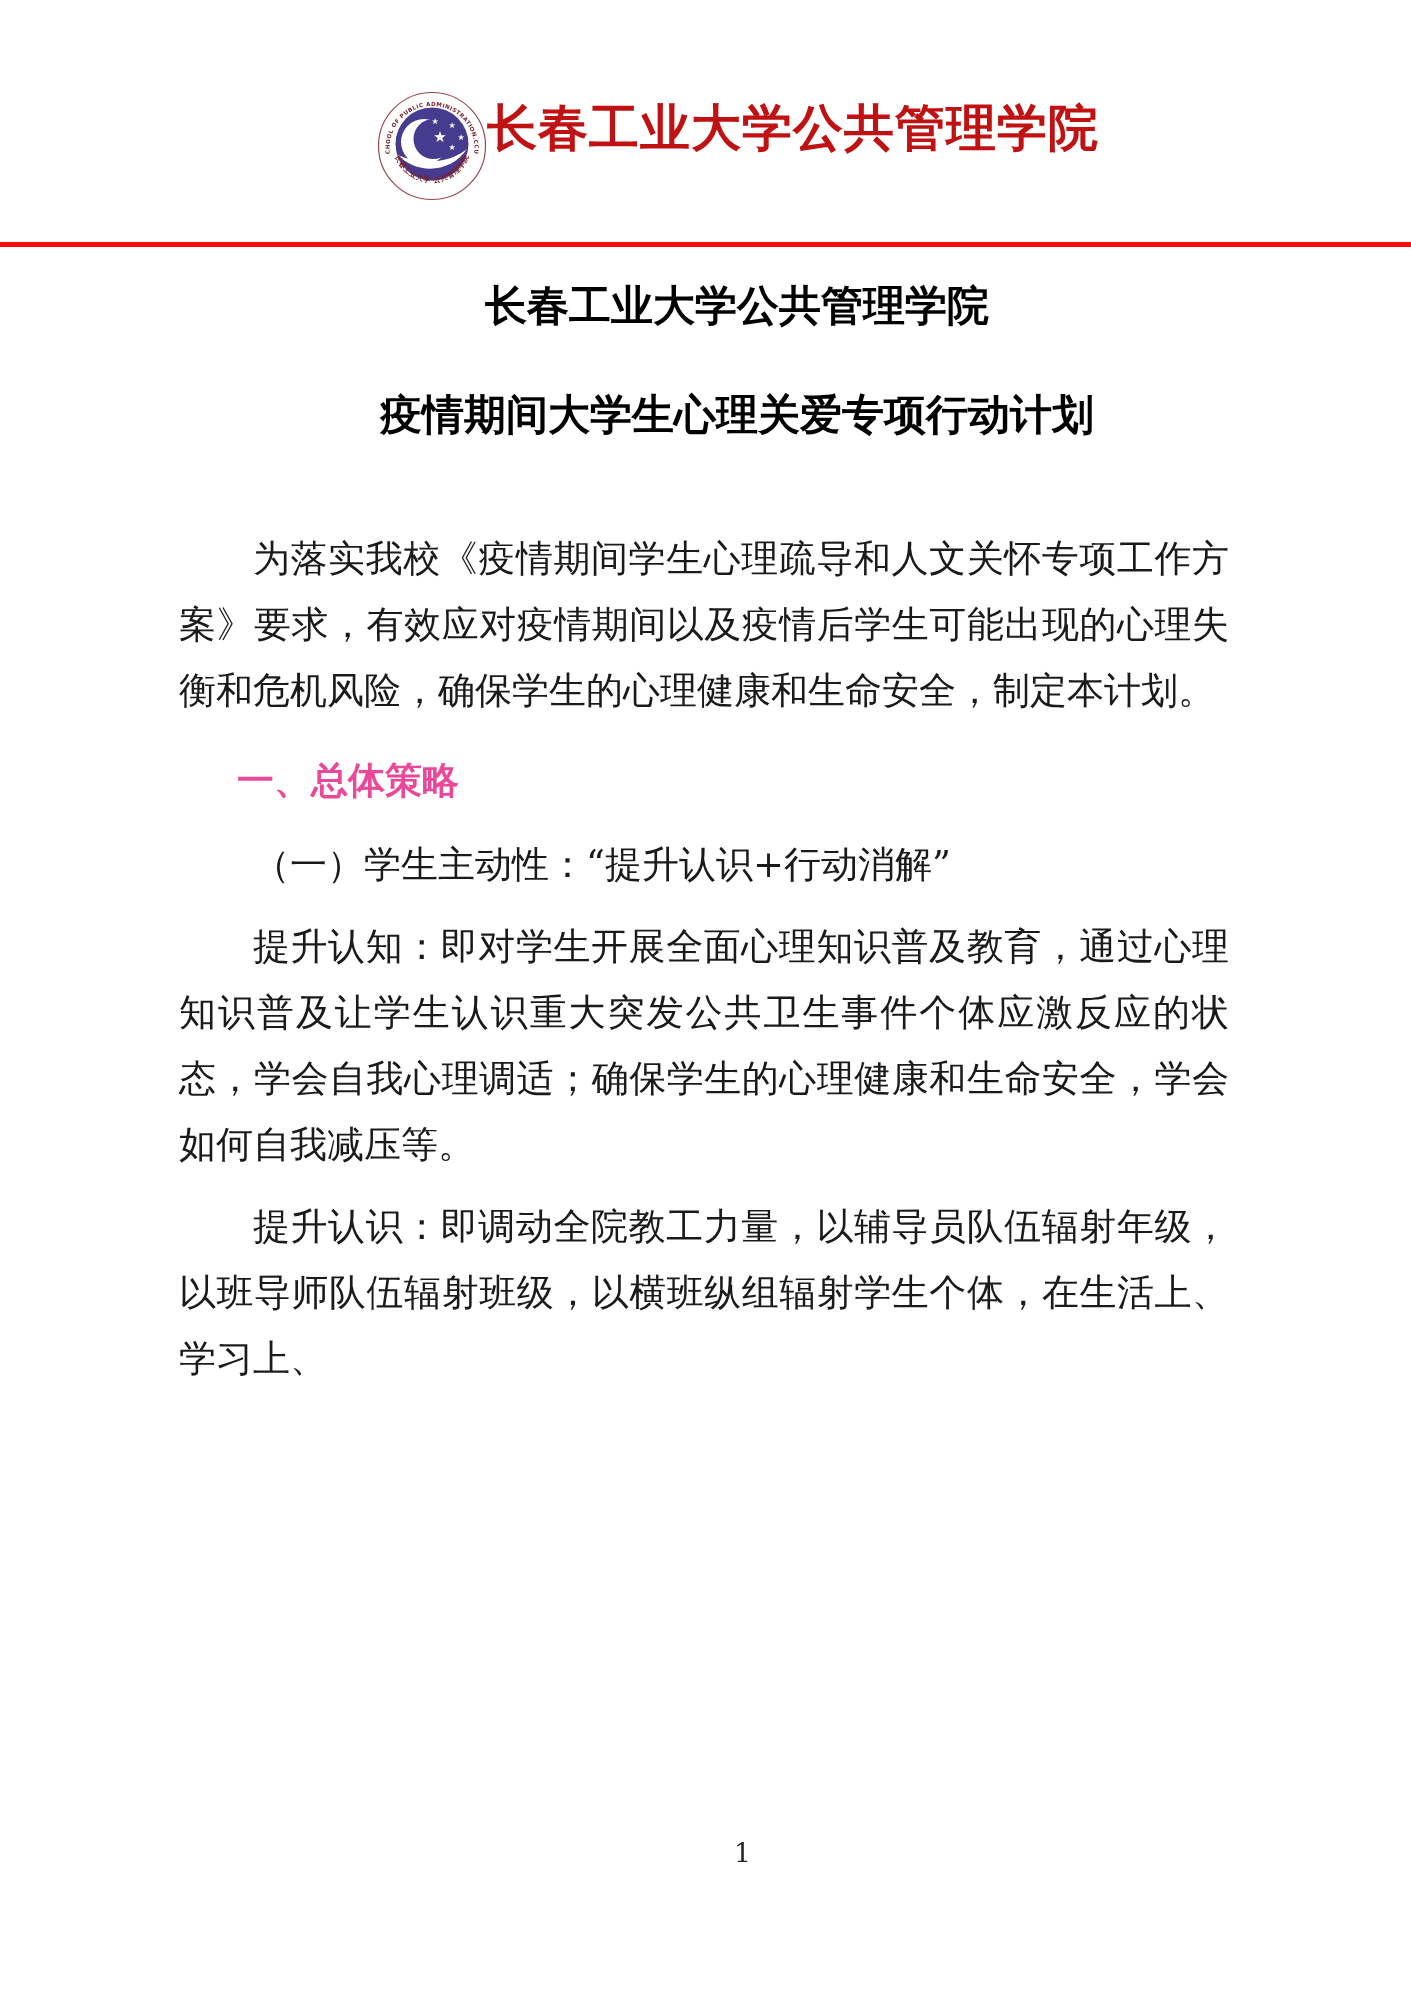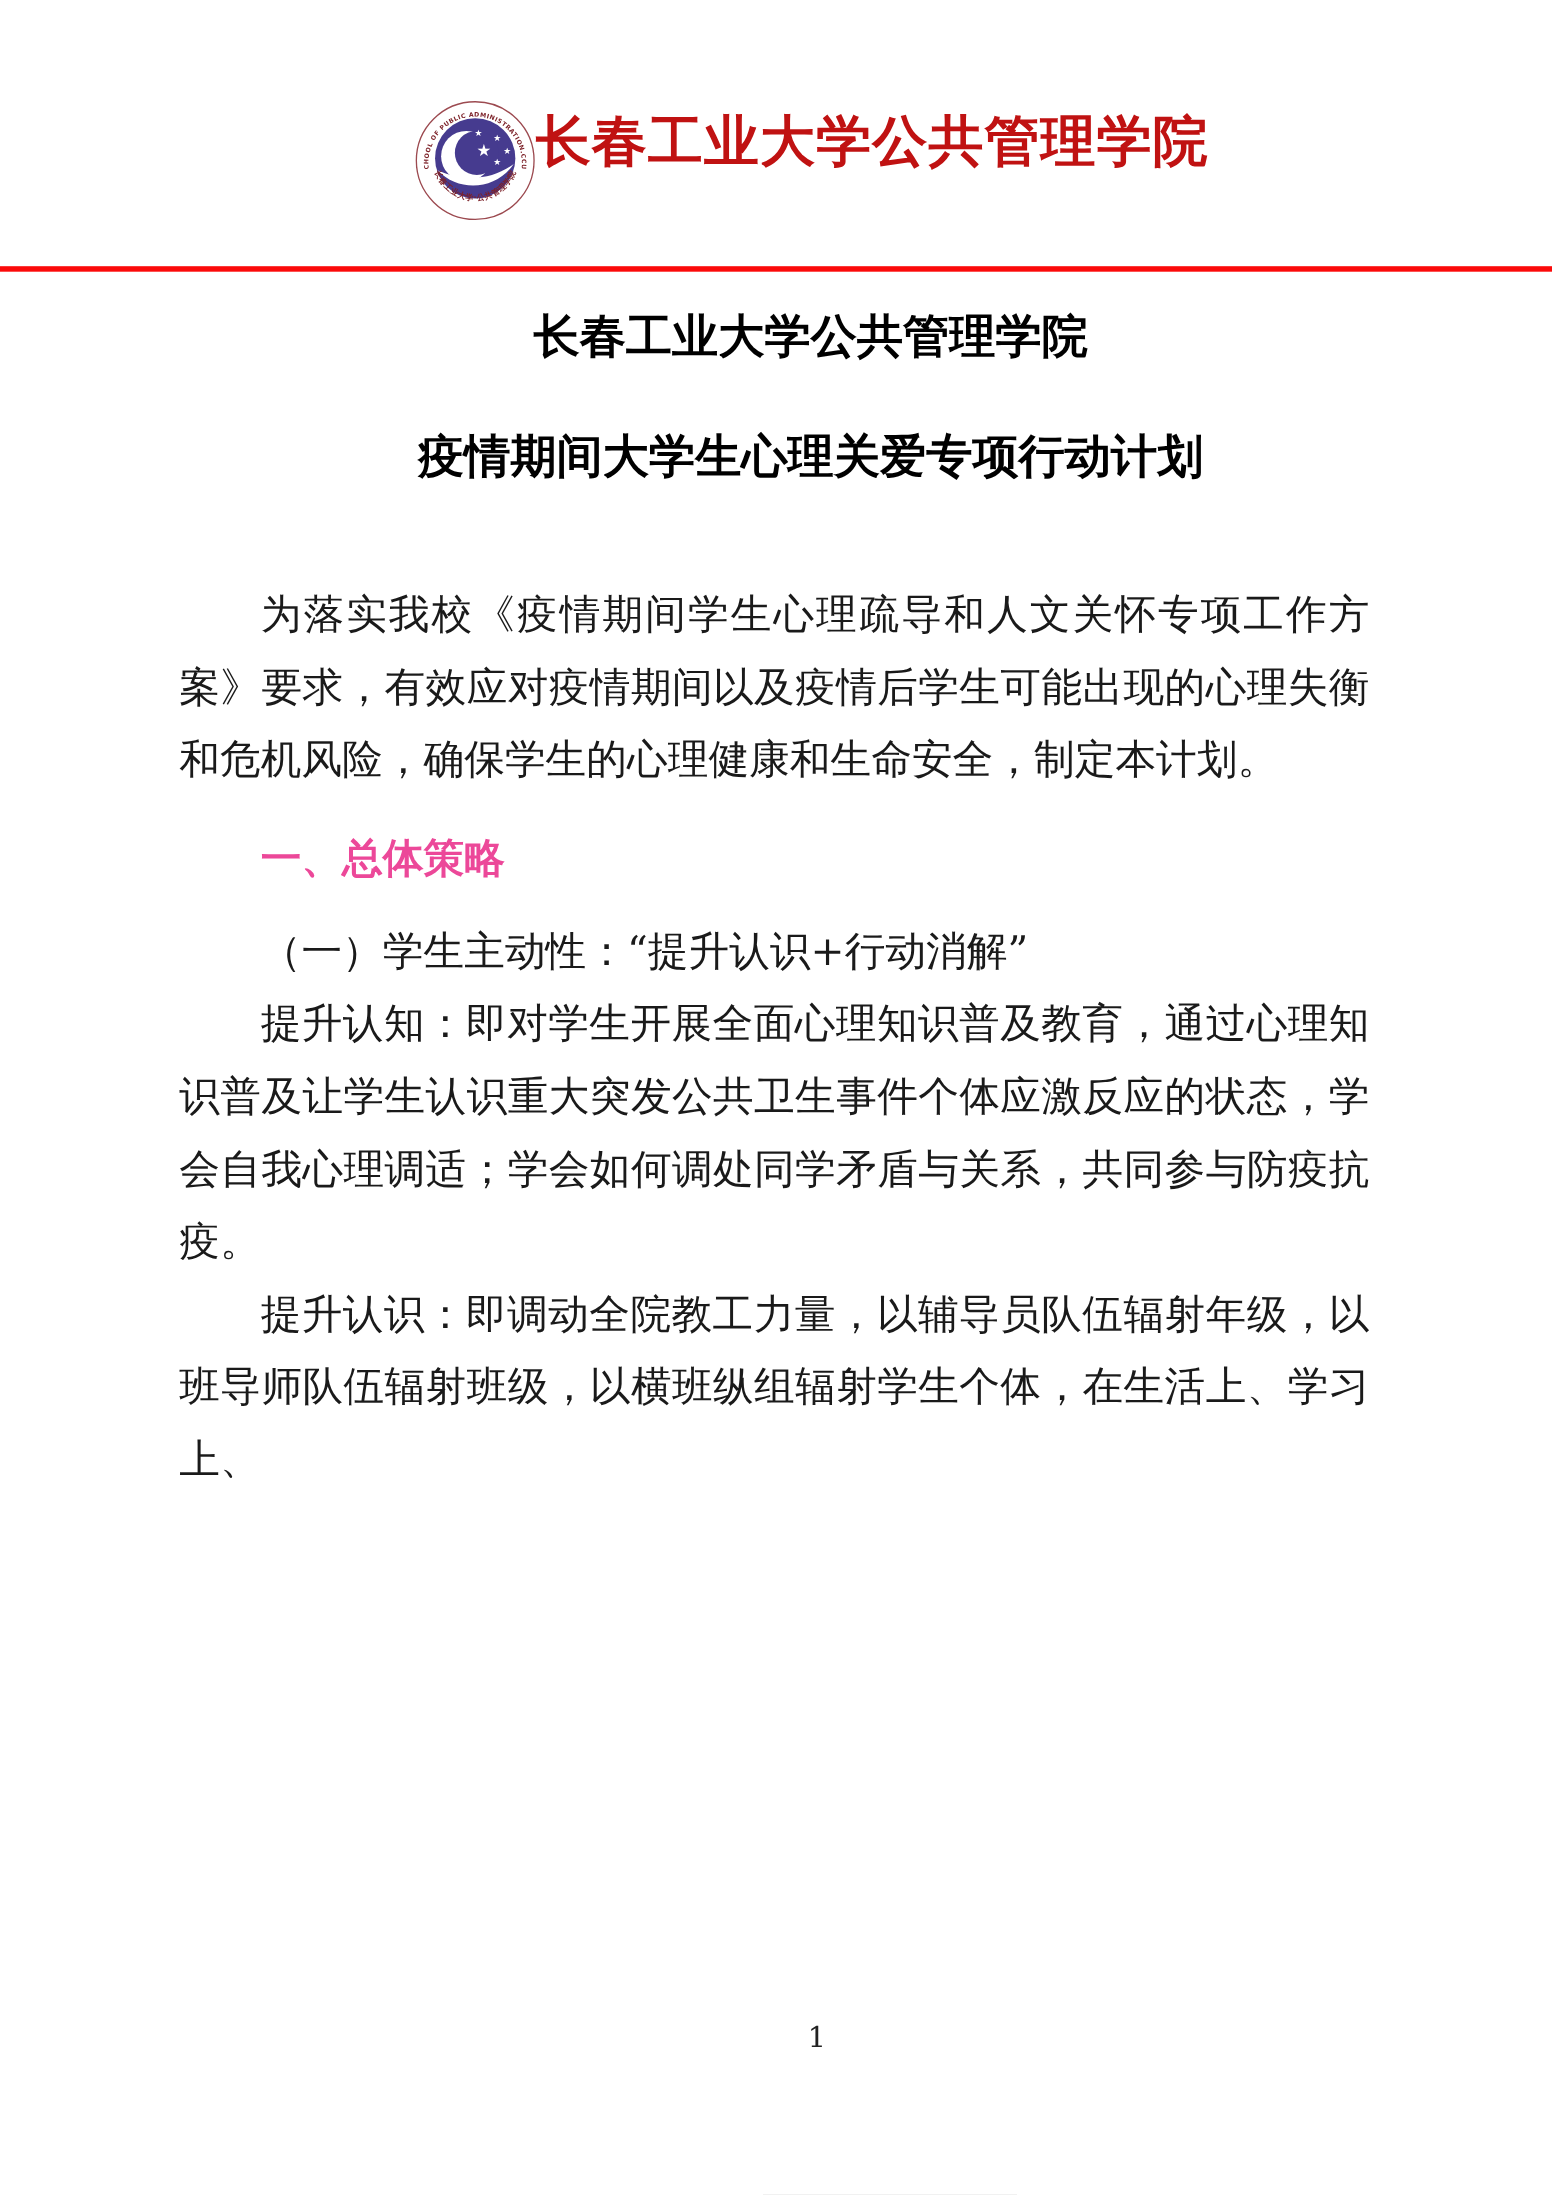--- a/index.html
+++ b/index.html
@@ -44,21 +44,21 @@
     text-align:center;
     font-family:"DejaVu Sans", "Liberation Sans", sans-serif;
     font-weight:bold;
     color:#000000;
     font-size:42px; line-height:56px;
   }
   .doc-title.first  { margin-top:278px; }
   .doc-title.second { margin-top:53px; }
 
   .para {
-    margin:0;
+    margin:16px;
     font-size:37px;
     line-height:66px;
     text-align:justify;
     text-indent:74px;
     font-family:"DejaVu Serif", serif;
     color:#1a1a1a;
   }
   .para.lead { margin-top:83px; }
   .sec-heading {
     margin:24px 0 18px 0;
@@ -128,21 +128,21 @@
 
     <h1 class="doc-title second">疫情期间大学生心理关爱专项行动计划</h1>
 
     <p class="para lead">为落实我校《疫情期间学生心理疏导和人文关怀专项工作方案》要求，有效应对疫情期间以及疫情后学生可能出现的心理失衡和危机风险，确保学生的心理健康和生命安全，制定本计划。</p>
 
     <h2 class="sec-heading">一、总体策略</h2>
 
 
     <p class="para">（一）学生主动性：“提升认识+行动消解”</p>
 
-    <p class="para">提升认知：即对学生开展全面心理知识普及教育，通过心理知识普及让学生认识重大突发公共卫生事件个体应激反应的状态，学会自我心理调适；学会如何调处同学矛盾与关系，共同参与防疫抗疫。</p>
+    <p class="para">提升认知：即对学生开展全面心理知识普及教育，通过心理知识普及让学生认识重大突发公共卫生事件个体应激反应的状态，学会自我心理调适；确保学生的心理健康和生命安全，学会如何自我减压等。</p>
 
 
 
     <p class="para">提升认识：即调动全院教工力量，以辅导员队伍辐射年级，以班导师队伍辐射班级，以横班纵组辐射学生个体，在生活上、学习上、</p>
 
   </main>
 
   <div class="page-number">1</div>
 
 </div>

